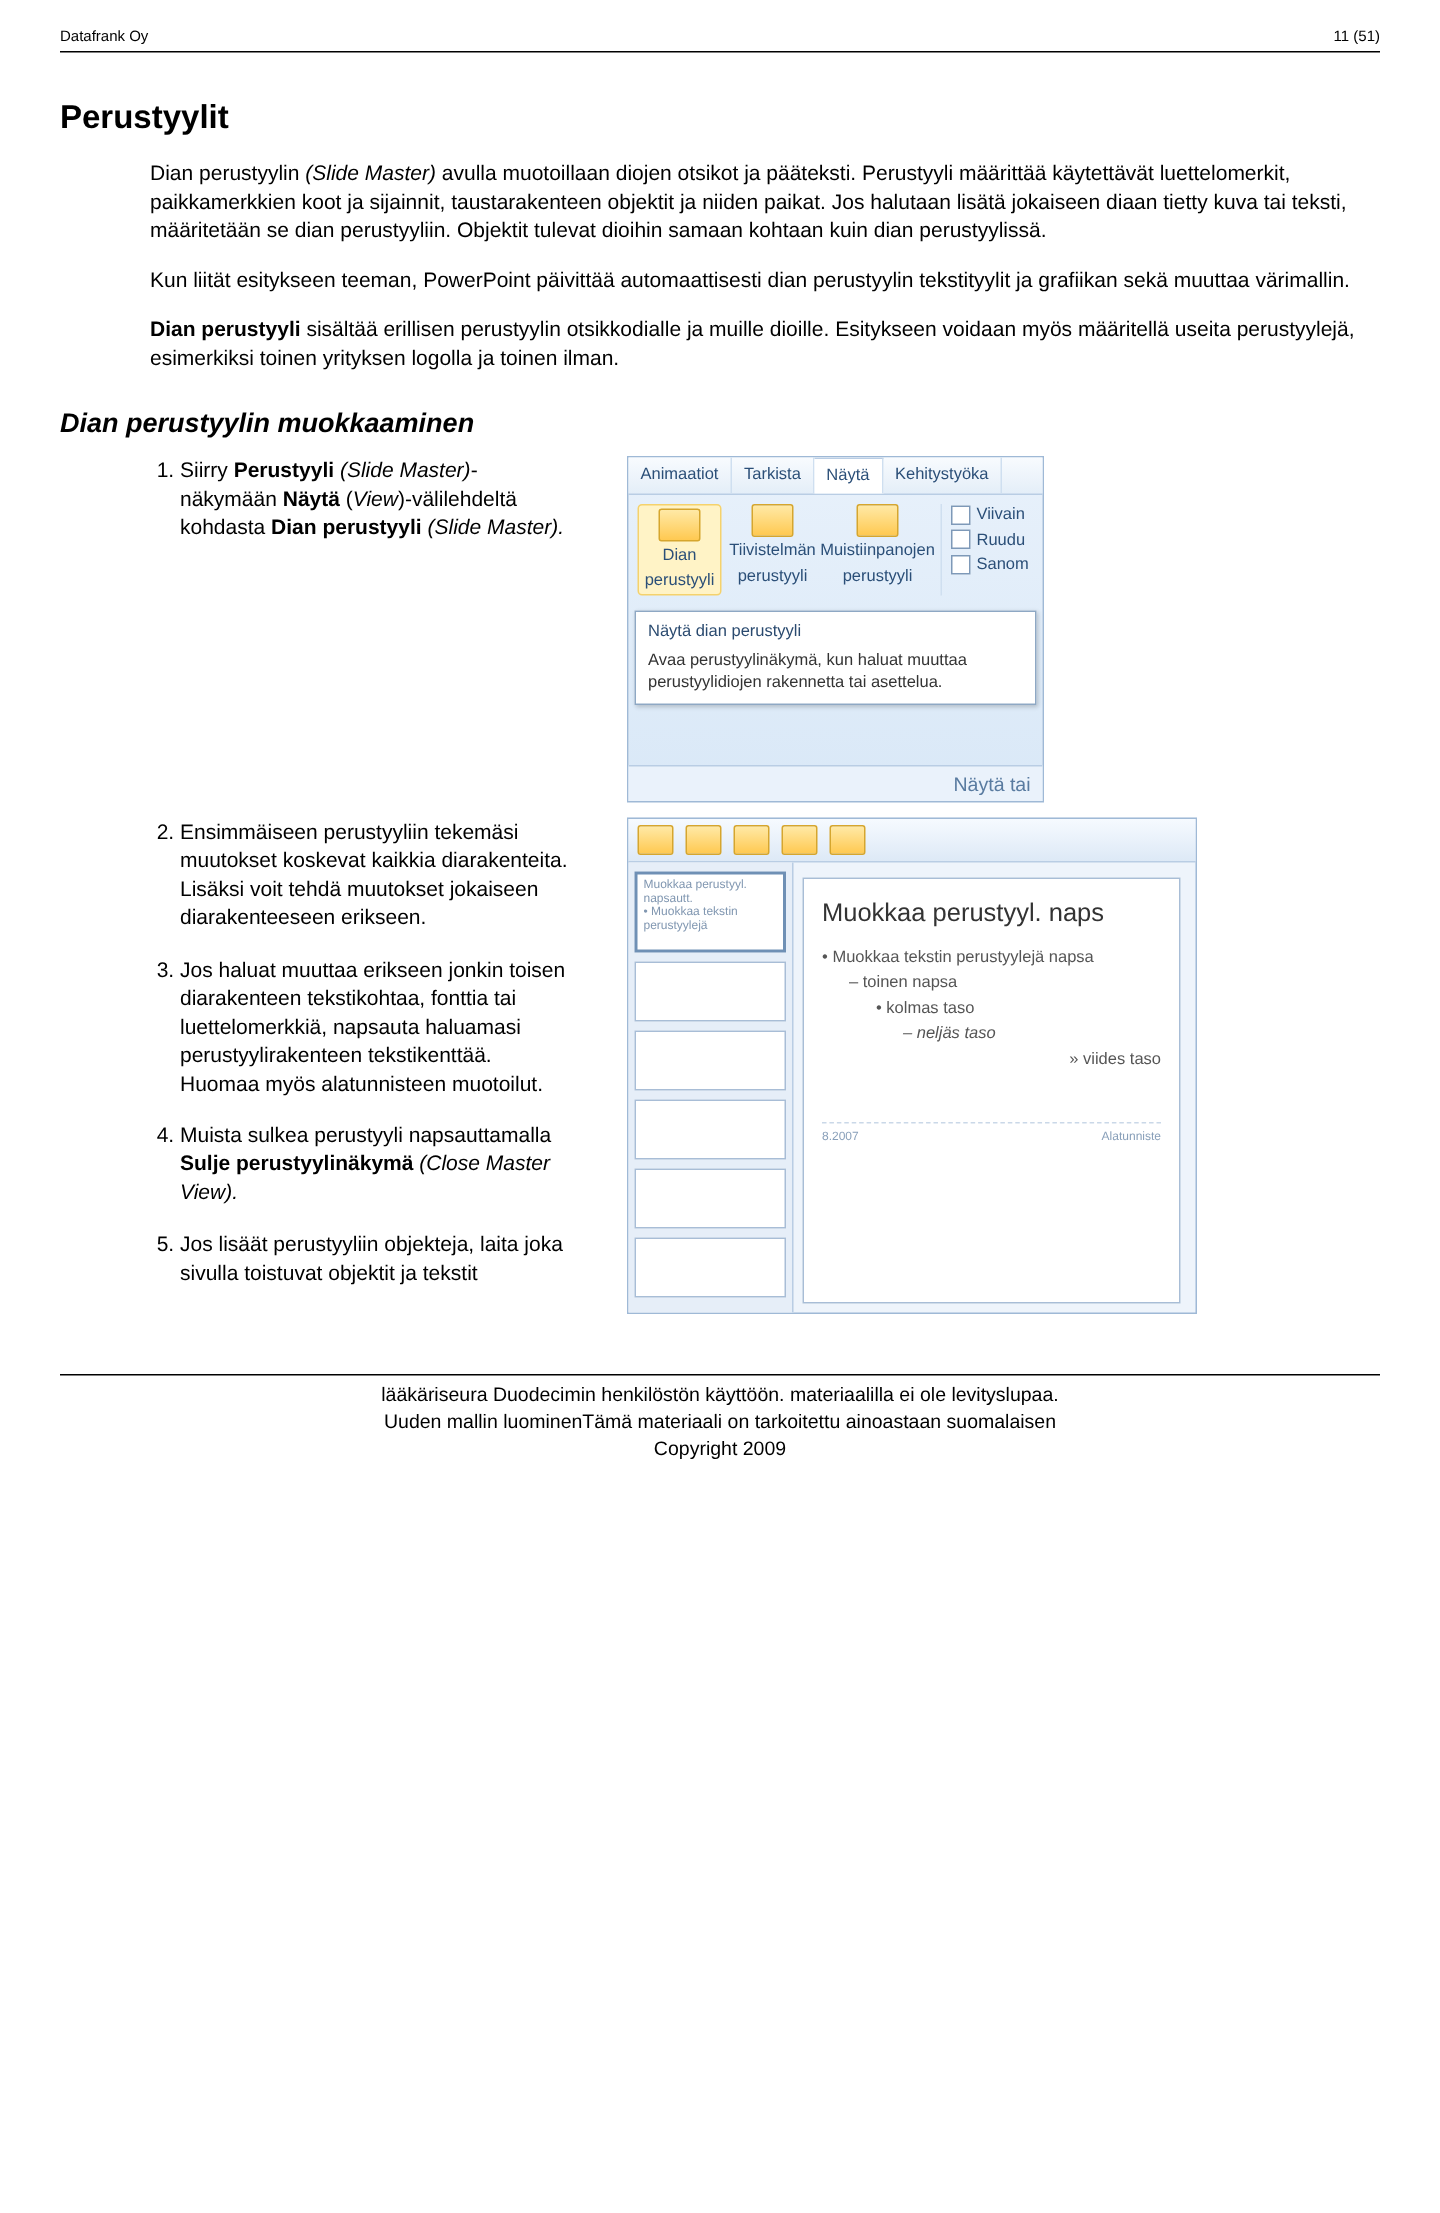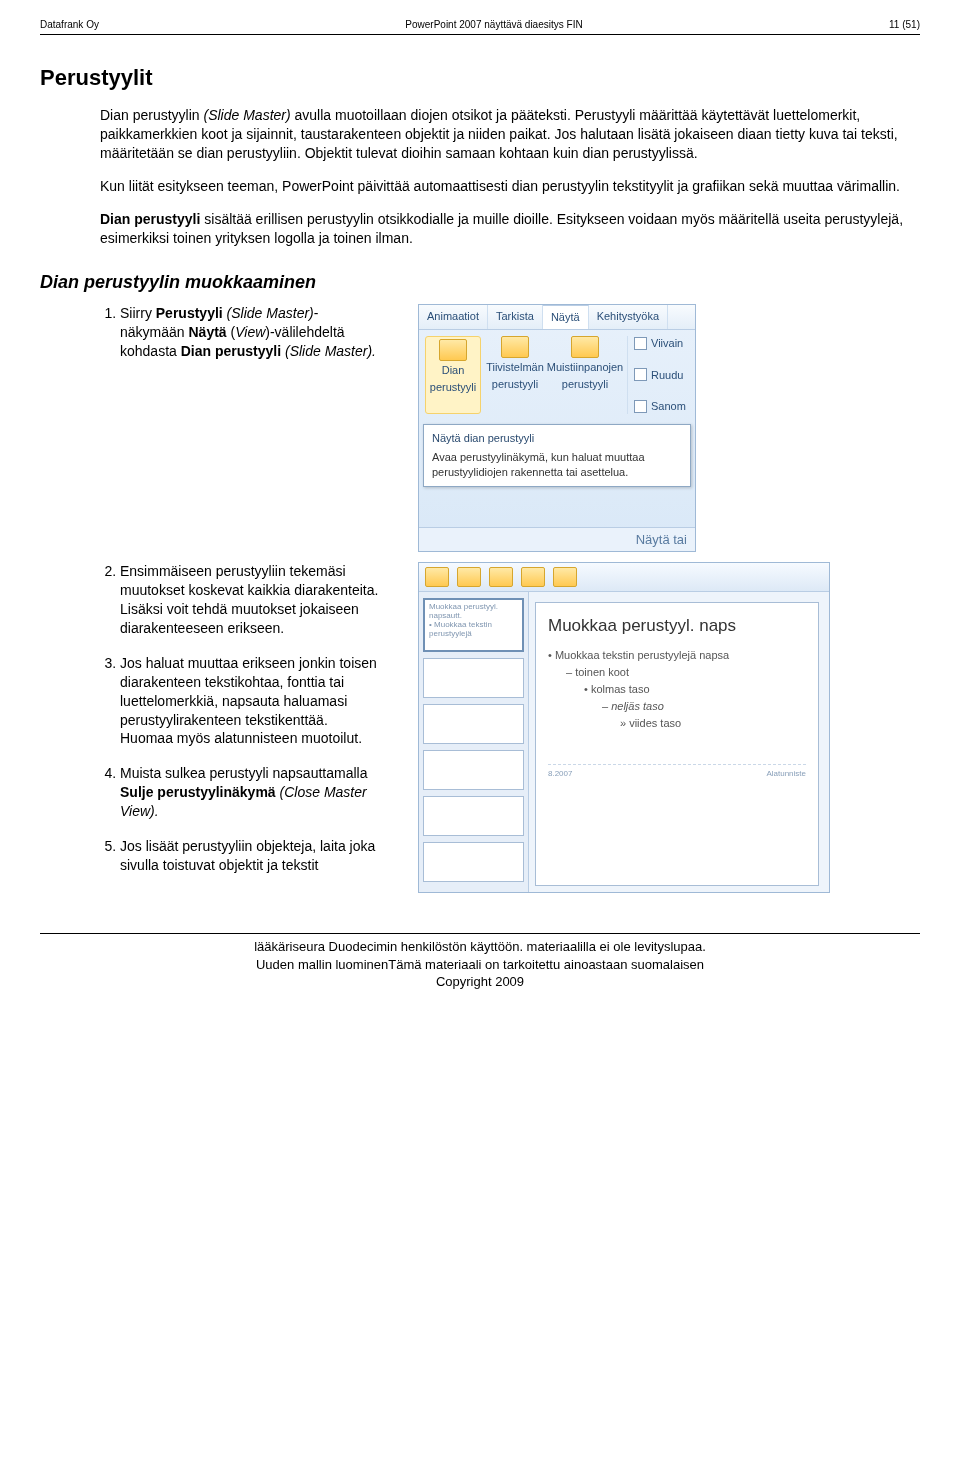--- a/index.html
+++ b/index.html
@@ -99,39 +99,39 @@
     border-radius: 3px;
     padding: 2px 0;
   }
   .mock-ribbon .grpbtn .icn {
     width: 28px; height: 22px;
     background: linear-gradient(#ffe9a6,#ffc951);
     border: 1px solid #d6a62e;
     border-radius: 2px;
   }
   .mock-ribbon .optcol {
-    display:flex; flex-direction:column; gap:17px; padding-left:6px; border-left:1px solid #cfdff0;
+    display:flex; flex-direction:column; gap:2px; padding-left:6px; border-left:1px solid #cfdff0;
   }
   .mock-ribbon .optcol span { color:#2b4f78; display:flex; align-items:center; gap:4px; }
   .mock-ribbon .optcol span::before { content:""; display:inline-block; width:11px;height:11px;border:1px solid #7e99b8;background:#fff; }
   .mock-ribbon .tooltip {
     background:#fff; border:1px solid #8ea8c4; margin:6px 4px 6px 4px;
     padding:6px 8px; box-shadow:1px 1px 3px rgba(0,0,0,.2);
     font-size:11px; color:#333;
   }
   .mock-ribbon .tooltip .tt-title { font-weight:normal; color:#2a4a6f; margin-bottom:4px; }
   .mock-ribbon .footer {
     display:flex; justify-content:flex-end; gap:14px;
     border-top:1px solid #b9cde4; background:#eaf2fb;
     padding:3px 8px; color:#597ba0;
   }
 
   
   .mock-editor {
-    border:1px solid #9fb9d6; width:412px; font-size:10px; background:#eef4fb;
+    border:1px solid #9fb9d6; width:380px; font-size:10px; background:#eef4fb;
   }
   .mock-editor .me-top {
     background:linear-gradient(#f6faff,#dde9f6);
     border-bottom:1px solid #b9cde4; padding:4px 6px;
     color:#5a7595; display:flex; gap:8px; align-items:center;
   }
   .mock-editor .me-top .rbbtn {
     width:24px;height:20px;background:linear-gradient(#ffe9a6,#ffc951);
     border:1px solid #d6a62e;border-radius:2px;
   }
@@ -152,41 +152,40 @@
     padding:12px 12px 8px 12px;
   }
   .mock-editor .stage .ph-title {
     font-size:17px; color:#333; margin-bottom:10px;
   }
   .mock-editor .stage .ph-list { font-size:11px; color:#555; }
   .mock-editor .stage .ph-list div { margin-bottom:2px; }
   .mock-editor .stage .ph-list .l2 { padding-left:18px; }
   .mock-editor .stage .ph-list .l3 { padding-left:36px; }
   .mock-editor .stage .ph-list .l4 { padding-left:54px; font-style:italic; }
-  .mock-editor .stage .ph-list .l5 { padding-left:72px; }
+  .mock-editor .stage .ph-list .l5 { padding-left:72px;text-align:right; }
   .mock-editor .stage .ftr {
     display:flex; justify-content:space-between; font-size:8px;
     color:#889fb9; border-top:1px dashed #cad8e8; margin-top:34px; padding-top:4px;
   }
 
   .footer {
     border-top:1px solid #000;
     margin-top:40px; padding-top:4px;
     text-align:center; font-size:13px;
   }
 
   em { font-style: italic; margin-top: 40px; }
   strong { font-weight: bold; }
 </style>
 </head>
 <body>
 
 <div class="header-row">
   <div>Datafrank Oy</div>
-  <div class="mid">PowerPoint 2007 näyttävä diaesitys FIN</div>
   <div>11 (51)</div>
 </div>
 
 <h1 class="section">Perustyylit</h1>
 
 <div class="indent-block">
   <p class="para">
     <span>Dian perustyylin </span><em>(Slide Master)</em><span> avulla muotoillaan diojen otsikot ja pääteksti. Perustyyli määrittää käytettävät luettelomerkit, paikkamerkkien koot ja sijainnit, taustarakenteen objektit ja niiden paikat. Jos halutaan lisätä jokaiseen diaan tietty kuva tai teksti, määritetään se dian perustyyliin. Objektit tulevat dioihin samaan kohtaan kuin dian perustyylissä.</span>
   </p>
   <p class="para">Kun liität esitykseen teeman, PowerPoint päivittää automaattisesti dian perustyylin tekstityylit ja grafiikan sekä muuttaa värimallin.</p>
@@ -275,21 +274,21 @@
           <div class="thumb"></div>
           <div class="thumb"></div>
           <div class="thumb"></div>
           <div class="thumb"></div>
           <div class="thumb"></div>
         </div>
         <div class="stage">
           <div class="ph-title">Muokkaa perustyyl. naps</div>
           <div class="ph-list">
             <div>• <span>Muokkaa tekstin perustyylejä napsa</span></div>
-            <div class="l2">– toinen koot</div>
+            <div class="l2">– toinen napsa</div>
             <div class="l3">• kolmas taso</div>
             <div class="l4">– neljäs taso</div>
             <div class="l5">» viides taso</div>
           </div>
           <div class="ftr">
             <span>8.2007</span>
             <span>Alatunniste</span>
           </div>
         </div>
       </div>

